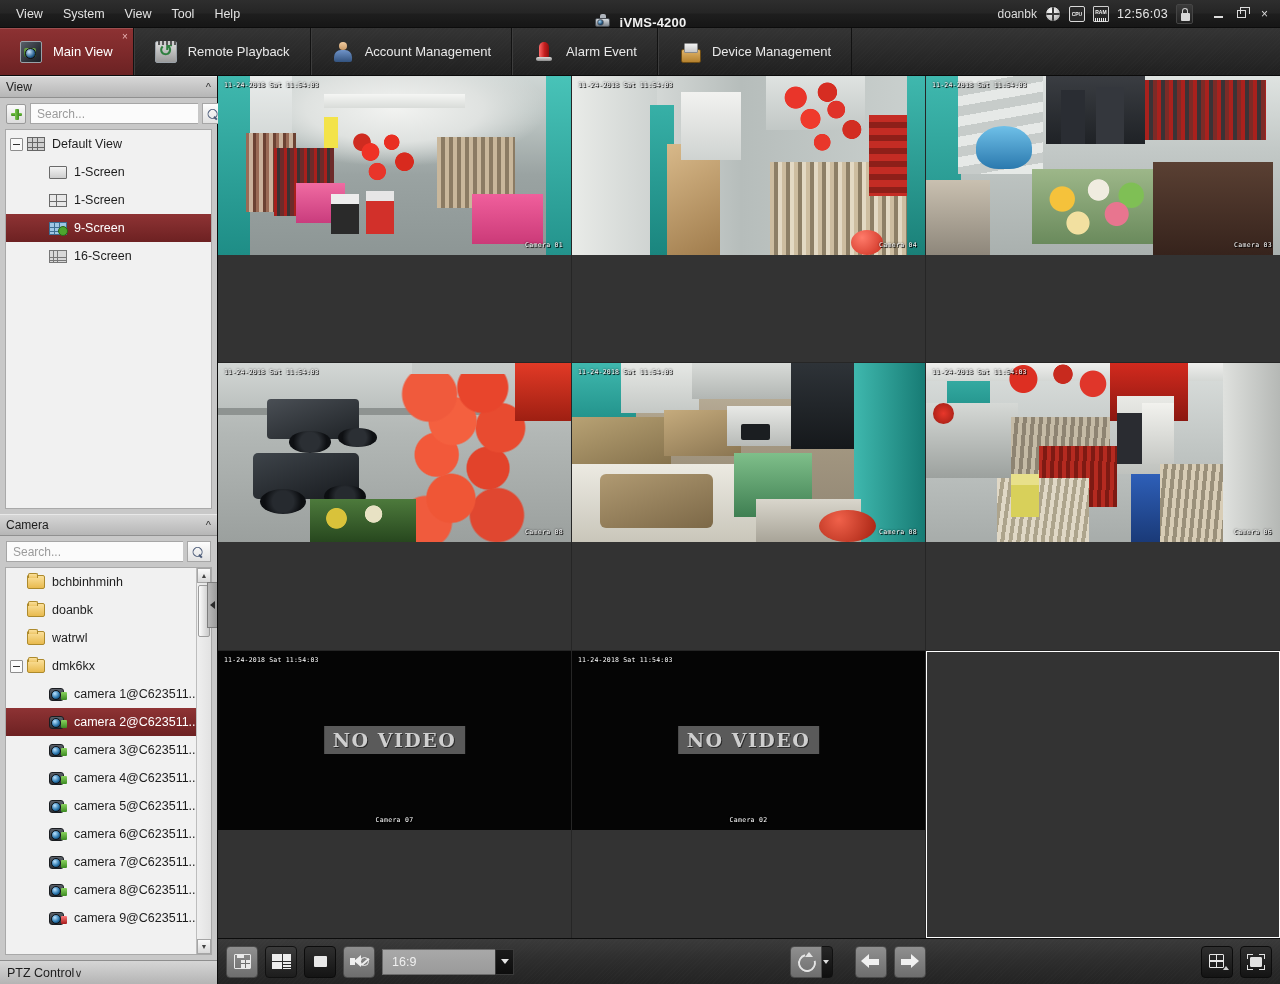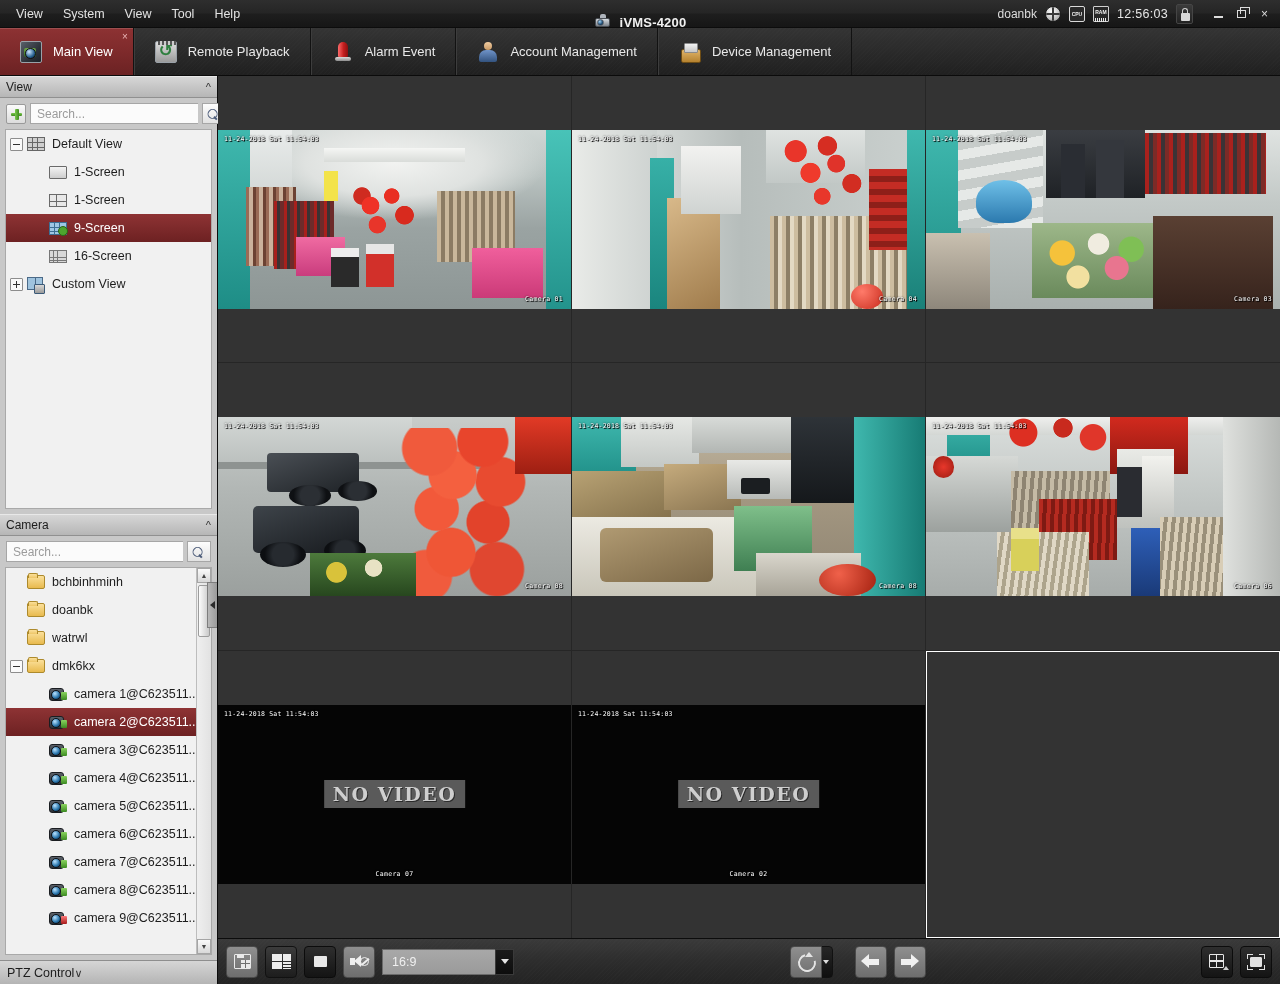--- a/index.html
+++ b/index.html
@@ -366,21 +366,21 @@
     flex:1 1 auto; display:flex; flex-direction:column; background:#2e2e2e; min-width:0;
   }
   .grid {
     flex:1 1 auto; display:grid;
     grid-template-columns:repeat(3,1fr); grid-template-rows:repeat(3,1fr);
     gap:0; background:#2e2e2e;
   }
   .pane {
     position:relative; background:#333333; overflow:hidden;
     border-right:1px solid #262626; border-bottom:1px solid #262626;
-    display:flex; align-items:center; justify-content:center;
+    display:flex; align-items:flex-start; justify-content:center;
   }
   .pane:nth-child(3n){ border-right:none; }
   .pane:nth-child(n+7){ border-bottom:none; }
   .pane.selected { border:1px solid #ffffff; }
   .video {
     width:100%; height:179px; position:relative; overflow:hidden; background:#0a0a0a;
   }
   .osd-time {
     position:absolute; left:6px; top:5px; font-family:"DejaVu Sans Mono",monospace;
     font-size:6.5px; color:#ffffff; letter-spacing:.2px;
@@ -582,26 +582,26 @@
     <div class="tab active">
       <div class="tab-icon ic-mainview"></div>
       <div class="label">Main View</div>
       <div class="tabclose">×</div>
     </div>
     <div class="tab">
       <div class="tab-icon ic-playback"></div>
       <div class="label">Remote Playback</div>
     </div>
     <div class="tab">
+      <div class="tab-icon ic-account"></div>
+      <div class="label">Account Management</div>
+    </div>
+    <div class="tab">
       <div class="tab-icon ic-alarm"></div>
       <div class="label">Alarm Event</div>
-    </div>
-    <div class="tab">
-      <div class="tab-icon ic-account"></div>
-      <div class="label">Account Management</div>
     </div>
     <div class="tab">
       <div class="tab-icon ic-device"></div>
       <div class="label">Device Management</div>
     </div>
   </div>
 
   <div class="body-row">
 
     <div class="sidebar">
@@ -639,25 +639,20 @@
           <div class="exp-spacer"></div>
             <div class="indent"></div>
           <div class="tree-icon gi-9screen"></div>
           <span>9-Screen</span>
         </div>
         <div class="tree-row">
           <div class="exp-spacer"></div>
             <div class="indent"></div>
           <div class="tree-icon gi-16screen"></div>
           <span>16-Screen</span>
-        </div>
-        <div class="tree-row">
-          <div class="exp-box plus"></div>
-          <div class="tree-icon gi-custom"></div>
-          <span>Custom View</span>
         </div>
       </div>
 
       <div class="panel-header">
         <div class="ttl">Camera</div>
         <div class="chev">^</div>
       </div>
       <div class="search-row">
         <input class="search-input" type="text" placeholder="Search..." style="">
         <div class="search-btn">

